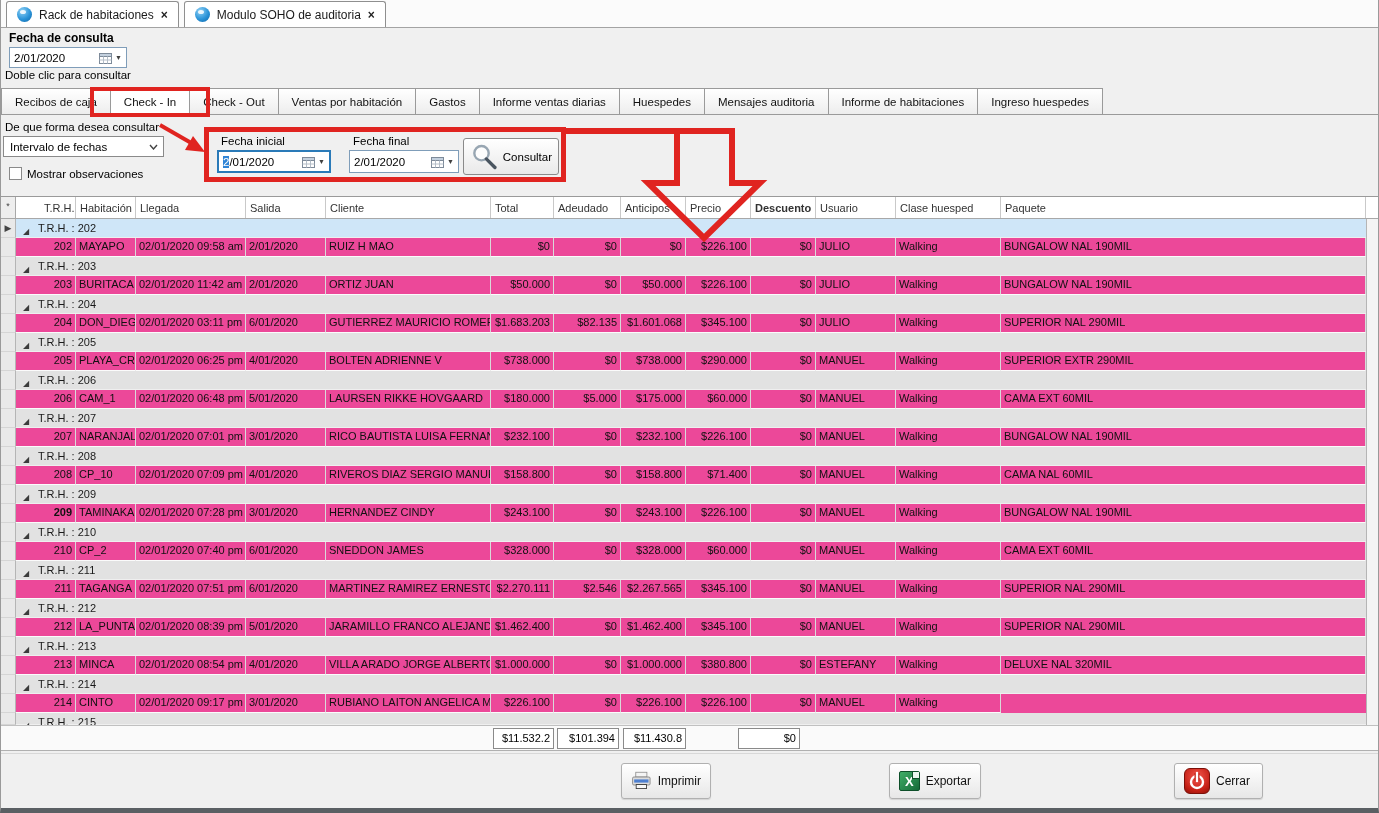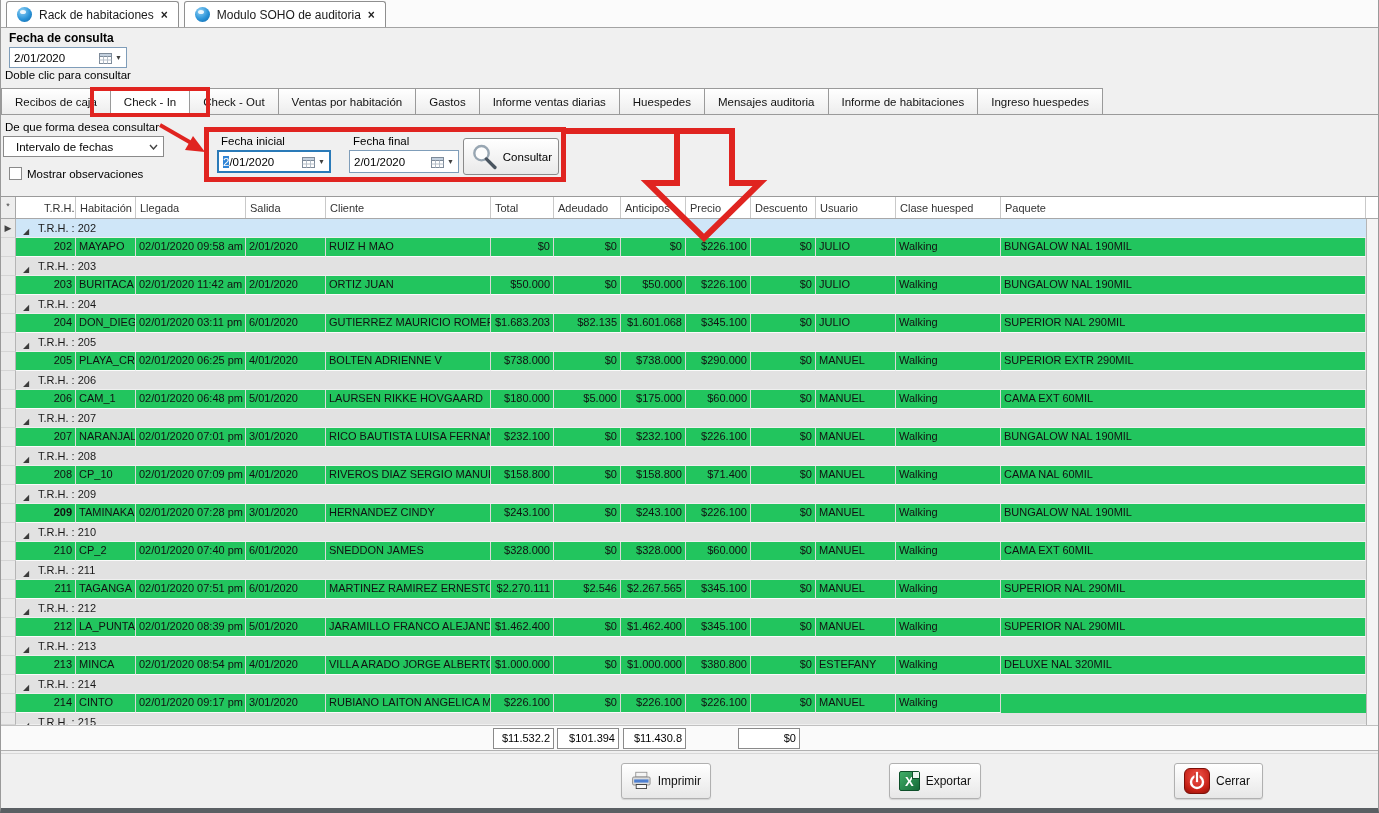--- a/index.html
+++ b/index.html
@@ -24,21 +24,21 @@
   
   .lbl-bold { position:absolute; font-size:12px; font-weight:bold; color:#000; }
   .lbl { position:absolute; font-size:11.5px; color:#000; }
   .combo { position:absolute; background:#fff; border:1px solid #7f9db9; height:21px;
            display:flex; align-items:center; font-size:11.5px; }
   .combo .val { flex:1; padding-left:4px; white-space:nowrap; overflow:hidden; }
   .cal-ico { width:13px; height:12px; margin-right:2px; flex:0 0 auto; }
   .dd-arrow { font-size:7px; color:#404040; padding:0 4px 0 1px; }
   .select-box { position:absolute; background:#fff; border:1px solid #8a8a8a; height:21px;
                 display:flex; align-items:center; font-size:11.5px; }
-  .select-box .val { flex:1; padding-left:12px; }
+  .select-box .val { flex:1; padding-left:6px; }
   .chev { margin-right:5px; }
   .chkbox { position:absolute; width:13px; height:13px; background:#fff; border:1px solid #8a8a8a; }
 
   
   .tabstrip { position:absolute; left:0; top:88px; width:100%; height:27px;
               border-bottom:1px solid #9a9a9a; display:flex; align-items:stretch; }
   .qtab { position:relative; display:flex; align-items:center; padding:0 13px; font-size:11.5px;
           color:#111; background:linear-gradient(#ffffff,#ededed); border:1px solid #9a9a9a;
           border-bottom:none; margin-left:-1px; cursor:default; white-space:nowrap; }
   .qtab:first-child { margin-left:0; }
@@ -73,21 +73,21 @@
   .g-hcell .sort { font-size:8px; color:#7c8fa8; margin-left:auto; margin-right:8px; }
   .g-ind { flex:0 0 15px; width:15px; background:#eeeeee; border-right:1px solid #a8a8a8;
            font-size:9px; color:#444; text-align:center; line-height:18px; }
   .g-row { display:flex; height:19px; }
   .g-row .g-ind { border-right:1px solid #b5b5b5; border-bottom:1px solid #d5d5d5; background:#e9e9e9; }
   .g-row.group { background:#e2e2e2; }
   .g-row.group .g-grouplabel { font-size:11px; color:#1a1a1a; line-height:18px; padding-left:22px;
            position:relative; flex:1; white-space:nowrap; border-bottom:1px solid #efefef; }
   .g-row.group .g-grouplabel .exp { position:absolute; left:7px; top:4px; font-size:8px; color:#3c3c3c; }
   .g-row.group.selected { background:#cfe6f8; }
-  .g-row.data { background:#22c55e; }
+  .g-row.data { background:#ec4899; }
   .g-cell { flex:0 0 auto; font-size:11px; color:#111; line-height:17px; padding:0 3px;
             border-right:1px solid #d9d9d9; border-bottom:1px solid #fbfbfb;
             white-space:nowrap; overflow:hidden; }
   .g-cell.right { text-align:right; }
   .g-row.partial { height:12px; overflow:hidden; }
   .vscroll { position:absolute; right:0; top:22px; width:14px; height:507px; background:#f4f4f4;
              border-left:1px solid #b5b5b5; }
 
   
   .g-footer { position:absolute; left:0; top:725px; width:1379px; height:26px; background:#fafafa;
@@ -258,21 +258,21 @@
         </div>
         <div class="g-hcell" style="width: 67px;">
           <span>Adeudado</span>
         </div>
         <div class="g-hcell" style="width: 65px;">
           <span>Anticipos</span>
         </div>
         <div class="g-hcell" style="width: 65px;">
           <span>Precio</span>
         </div>
-        <div class="g-hcell" style="width: 65px;">
+        <div class="g-hcell" style="width: 65px; font-weight: bold;">
           <span>Descuento</span>
         </div>
         <div class="g-hcell" style="width: 80px;">
           <span>Usuario</span>
         </div>
         <div class="g-hcell" style="width: 105px;">
           <span>Clase huesped</span>
         </div>
         <div class="g-hcell" style="width: 365px;">
           <span>Paquete</span>

